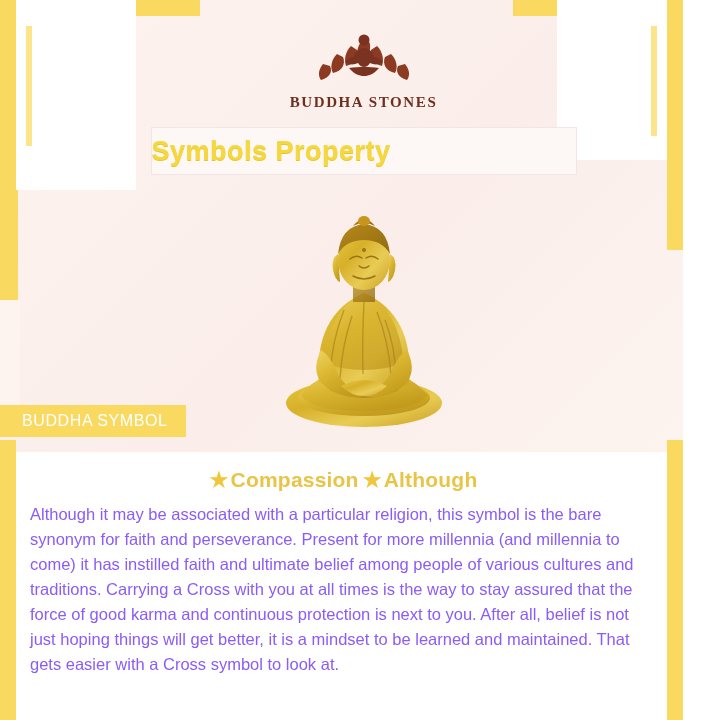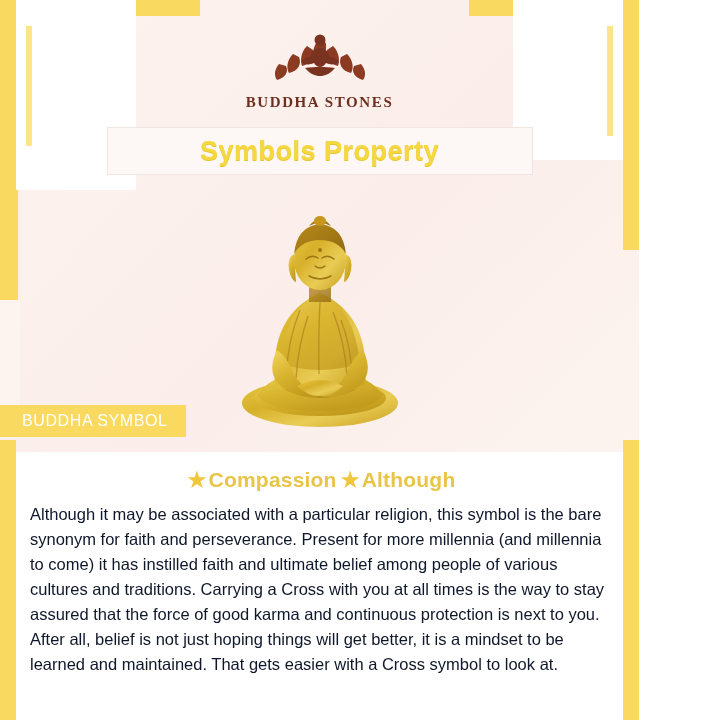--- a/index.html
+++ b/index.html
@@ -12,20 +12,21 @@
     font-family: "Liberation Sans", sans-serif;
     background: #ffffff;
     overflow: hidden;
   }
   .page {
     position: relative;
     width: 639px;
     height: 720px;
     background: linear-gradient(135deg, #fdf3ef 0%, #fbeeea 45%, #fdf6f2 100%);
     overflow: hidden;
+    padding-left: 44px;
   }
 
   
   .corner {
     position: absolute;
     background: #f8d558;
   }
   .corner-tl-1 { left: 0; top: 0; width: 18px; height: 300px; background: #f9d95f; }
   .corner-tl-2 { left: 0; top: 0; width: 200px; height: 16px; background: #f9d95f; }
   .corner-tl-3 { left: 26px; top: 26px; width: 6px; height: 120px; background: #fbe48c; }
@@ -76,21 +77,21 @@
   
   .title-bar {
     position: relative;
     margin: 16px auto 0 auto;
     width: 424px;
     height: 46px;
     background: #fdf7f6;
     border: 1px solid #f2e6e2;
     display: flex;
     align-items: center;
-    justify-content: center;
+    justify-content: flex-start;
     z-index: 6;
   }
   .title-bar .title-text {
     font-size: 27px;
     font-weight: bold;
     color: #f5d83f;
     letter-spacing: 0.5px;
     text-shadow: 0 1px 0 #e7c52c;
   }
 
@@ -135,21 +136,21 @@
     font-size: 21px;
     font-weight: bold;
     color: #e8c447;
     margin-bottom: 10px;
     letter-spacing: 0.2px;
   }
   .keywords .star { color: #f0c63c; margin: 0 2px 0 4px; }
   .body-text {
     font-size: 16.5px;
     line-height: 1.52;
-    color: #0f172a;
+    color: #8b5cf6;
     text-align: left;
     font-family: "Liberation Sans", sans-serif;
   }
 </style>
 </head>
 <body>
 
 <div class="page">
 
   <div class="corner corner-tl-1"></div>

